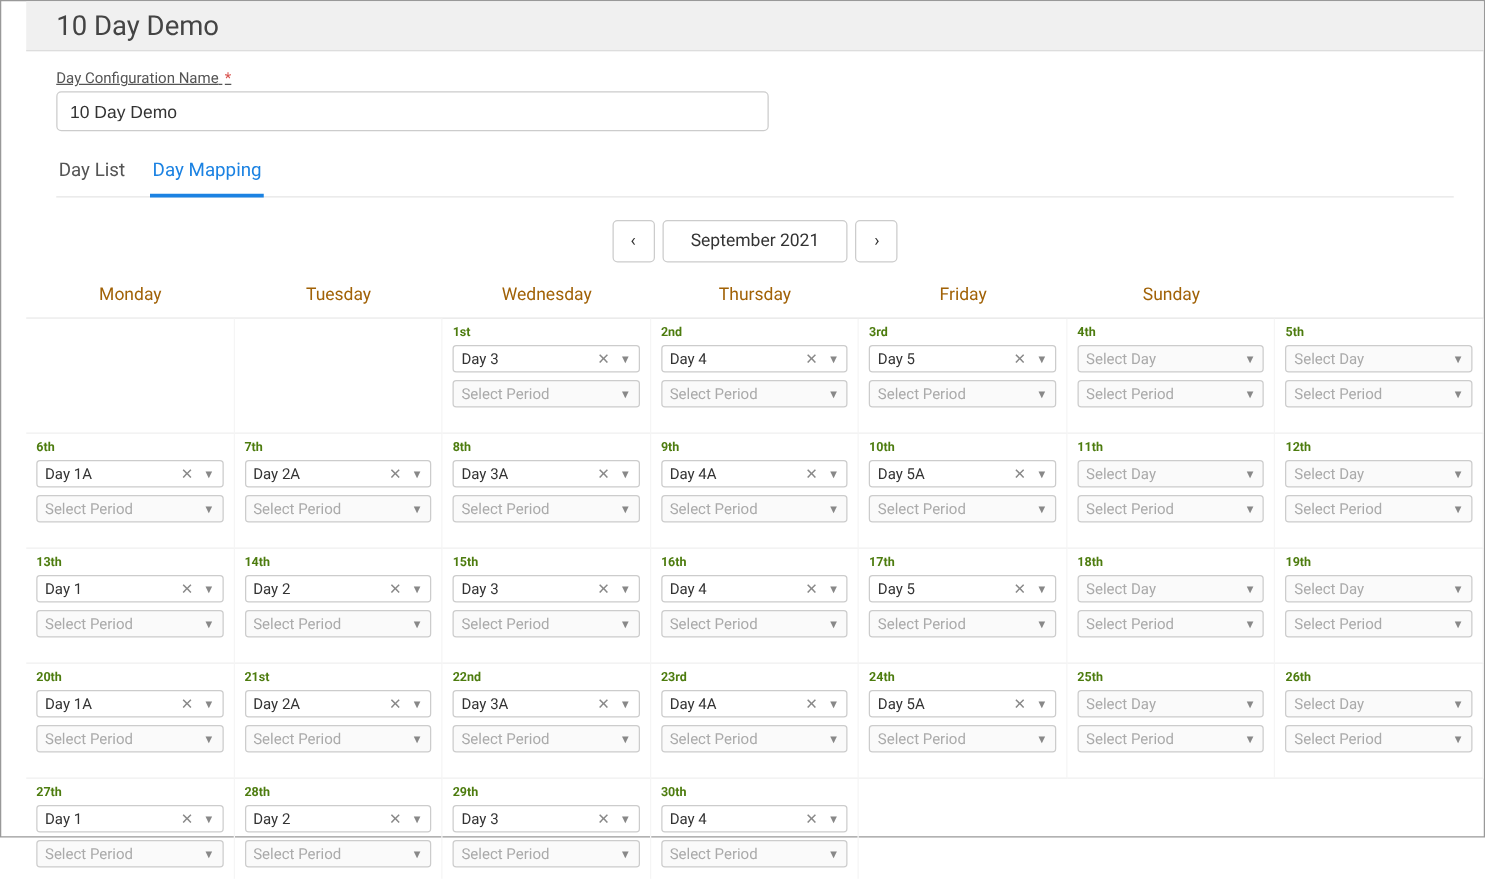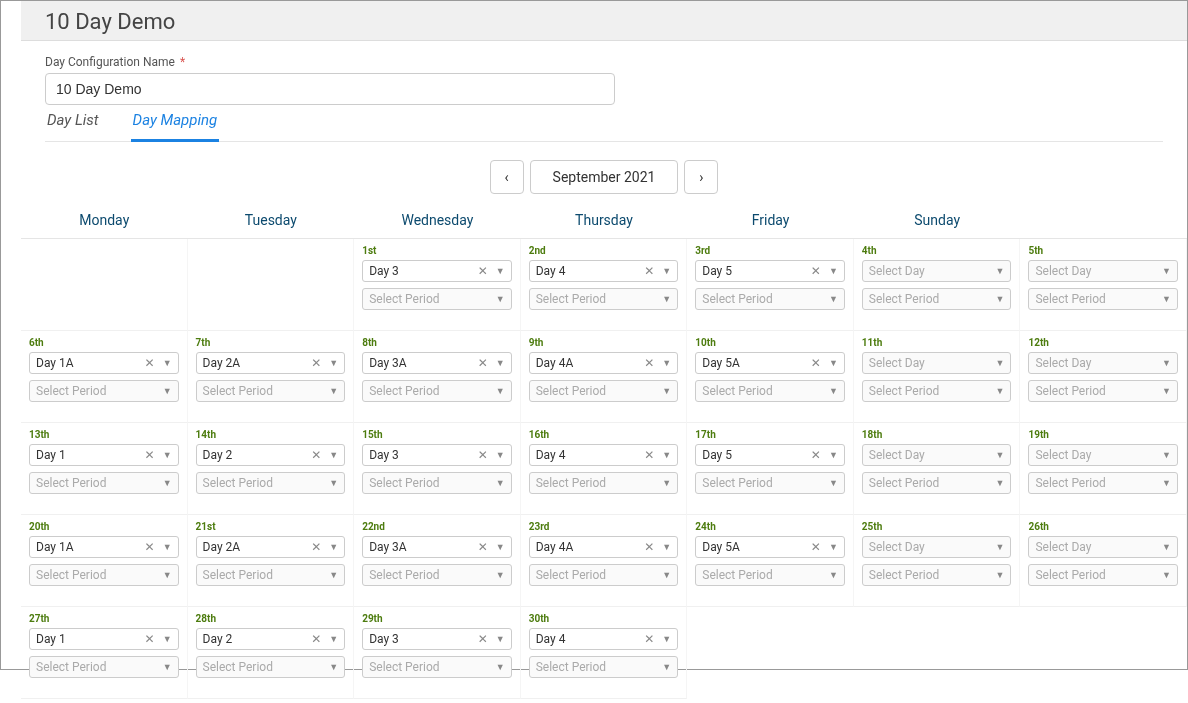--- a/index.html
+++ b/index.html
@@ -29,36 +29,37 @@
       font-weight: 400;
       color: #444;
     }
     .config-section {
       padding: 14px 24px 0 24px;
     }
     .field-label {
       font-size: 12px;
       color: #555;
       margin-bottom: 4px;
+      text-decoration: underline;
     }
     .req { color: #d9534f; margin-left: 2px;}
     .text-input {
       width: 570px;
       padding: 7px 10px;
       font-size: 14px;
       border: 1px solid #ccc;
       border-radius: 4px;
       color: #333;
     }
     .tabs {
       display: flex;
-      gap: 30px;
+      gap: 18px;
+      margin-top: 16px;
       border-bottom: 1px solid #e5e5e5;
       padding: 0 0 0 0;
-      font-style: italic;
     }
     .tab {
       padding: 6px 2px 10px 2px;
       font-size: 15px;
       color: #555;
       cursor: pointer;
       border-bottom: 3px solid transparent;
       margin-bottom: -1px;
     }
     .tab.active {
@@ -95,21 +96,21 @@
     }
     .weekdays {
       display: grid;
       grid-template-columns: repeat(7, 1fr);
       border-bottom: 1px solid #e5e5e5;
     }
     .weekday {
       text-align: center;
       padding: 8px 0 10px 0;
       font-size: 14px;
-      color: #0c4a6e;
+      color: #a16207;
     }
     .calendar-grid {
       display: grid;
       grid-template-columns: repeat(7, 1fr);
     }
     .cell {
       border-right: 1px solid #f5f5f5;
       border-bottom: 1px solid #f0f0f0;
       padding: 6px 8px 10px 8px;
       min-height: 92px;

